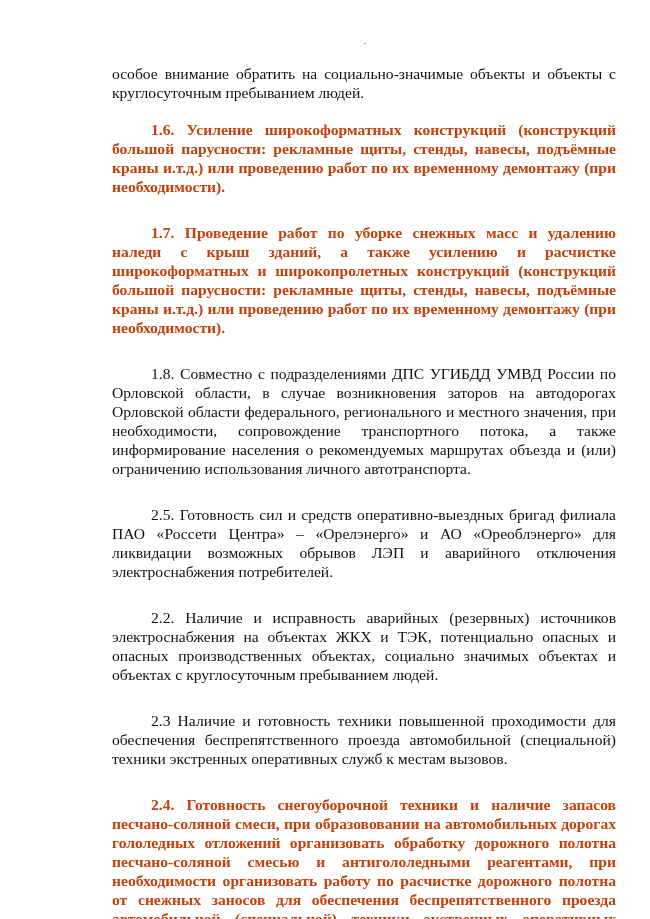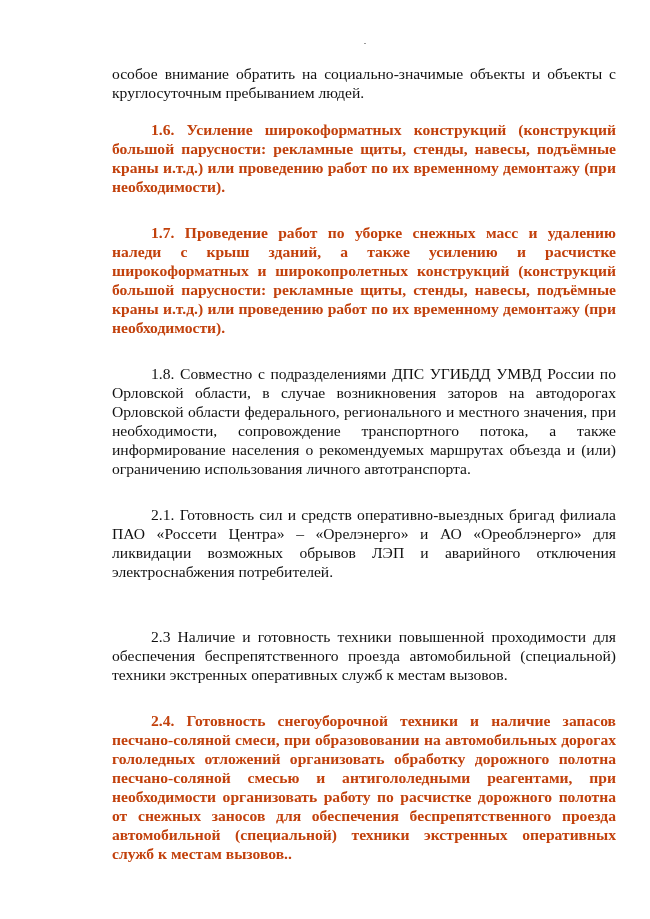--- a/index.html
+++ b/index.html
@@ -60,23 +60,24 @@
 
     <p class="indent bold">1.6. Усиление широкоформатных конструкций (конструкций большой парусности: рекламные щиты, стенды, навесы, подъёмные краны и.т.д.) или проведению работ по их временному демонтажу (при необходимости).</p>
     <div class="gap"></div>
 
     <p class="indent bold">1.7. Проведение работ по уборке снежных масс и удалению наледи с крыш зданий, а также усилению и расчистке широкоформатных и широкопролетных конструкций (конструкций большой парусности: рекламные щиты, стенды, навесы, подъёмные краны и.т.д.) или проведению работ по их временному демонтажу (при необходимости).</p>
     <div class="gap"></div>
 
     <p class="indent">1.8. Совместно с подразделениями ДПС УГИБДД  УМВД России по Орловской области, в случае возникновения заторов на автодорогах Орловской области федерального, регионального и местного значения, при необходимости, сопровождение транспортного потока, а также информирование населения о рекомендуемых маршрутах объезда и (или) ограничению использования личного автотранспорта.</p>
     <div class="gap"></div>
 
-    <p class="indent">2.1. Готовность сил и средств оперативно-выездных бригад филиала ПАО «Россети Центра» – «Орелэнерго» и АО «Ореоблэнерго» для ликвидации возможных обрывов ЛЭП и аварийного отключения электроснабжения потребителей.</p>
+    <p class="indent">2.5. Готовность сил и средств оперативно-выездных бригад филиала ПАО «Россети Центра» – «Орелэнерго» и АО «Ореоблэнерго» для ликвидации возможных обрывов ЛЭП и аварийного отключения электроснабжения потребителей.</p>
     <div class="gap"></div>
 
+    <p class="indent">2.2. Наличие и исправность аварийных (резервных) источников электроснабжения на объектах ЖКХ и ТЭК, потенциально опасных и опасных производственных объектах, социально значимых объектах и объектах с круглосуточным пребыванием людей.</p>
     <div class="gap"></div>
 
     <p class="indent">2.3 Наличие и готовность техники повышенной проходимости для обеспечения беспрепятственного проезда автомобильной (специальной) техники экстренных оперативных служб к местам вызовов.</p>
     <div class="gap"></div>
 
     <p class="indent bold">2.4. Готовность снегоуборочной техники и наличие запасов песчано-соляной смеси, при образововании на автомобильных дорогах гололедных отложений организовать обработку дорожного полотна песчано-соляной смесью и антигололедными реагентами, при необходимости организовать работу по расчистке дорожного полотна от снежных заносов для обеспечения беспрепятственного проезда автомобильной (специальной) техники экстренных оперативных служб к местам вызовов..</p>
     <div class="gap"></div>
 
   </div>
 </div>

